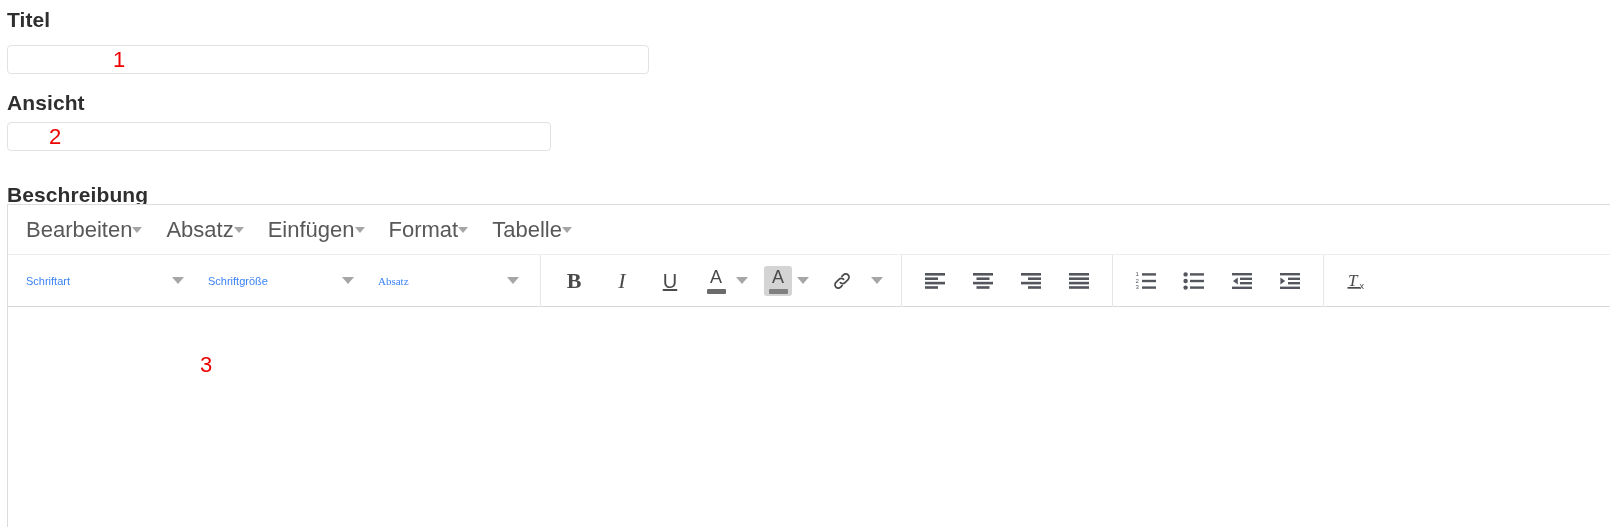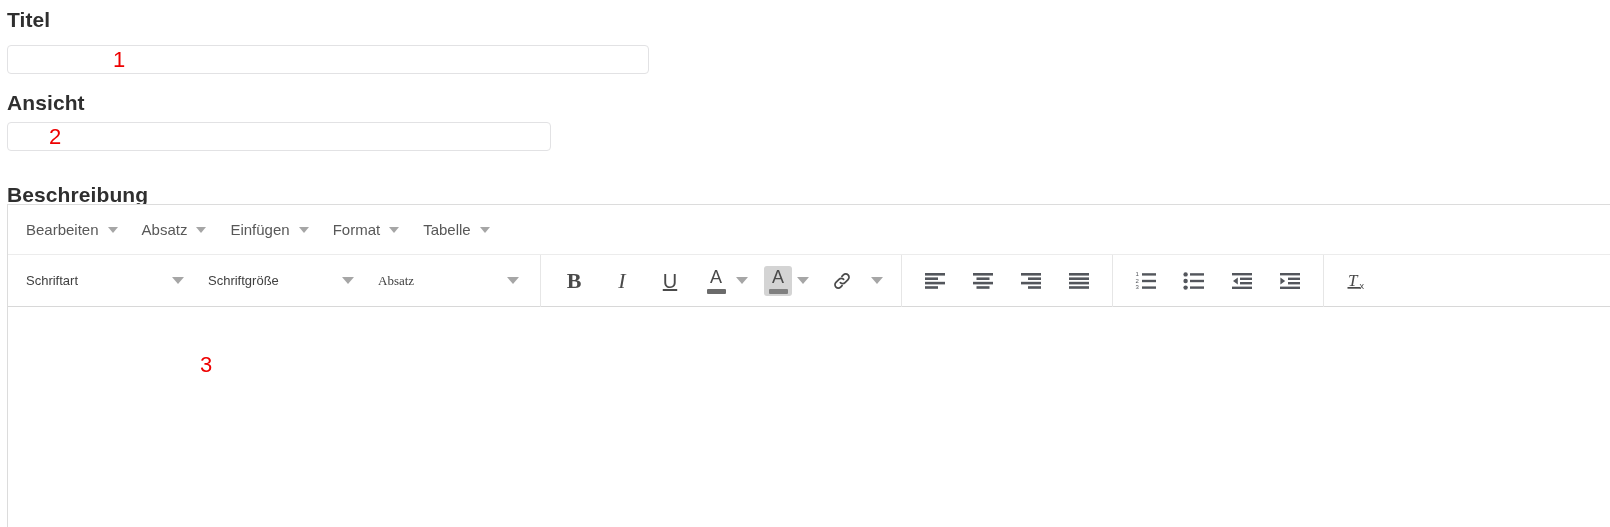--- a/index.html
+++ b/index.html
@@ -90,24 +90,23 @@
     align-items: center;
     height: 50px;
     padding: 0 6px;
     box-sizing: border-box;
     border-bottom: 1px solid #ececec;
     background: #ffffff;
   }
   .menu-item {
     display: flex;
     align-items: center;
-    gap: 9px;
     padding: 4px 11px;
     margin: 0 1px;
-    font-size: 15px;
+    font-size: 22px;
     color: #585858;
     border-radius: 3px;
     cursor: pointer;
     white-space: nowrap;
   }
 
   
   .caret {
     width: 0;
     height: 0;
@@ -133,22 +132,22 @@
     padding-left: 6px;
   }
 
   .tb-select {
     display: flex;
     align-items: center;
     justify-content: space-between;
     height: 34px;
     padding: 0 10px 0 12px;
     margin-right: 2px;
-    font-size: 13px;
-    color: #404040;
+    font-size: 11px;
+    color: #3b82f6;
     border-radius: 3px;
     cursor: pointer;
     box-sizing: border-box;
     white-space: nowrap;
   }
   #select-schriftart    { width: 180px; }
   #select-schriftgroesse{ width: 168px; }
   #select-absatz        { width: 163px; font-family: Liberation Serif, serif; }
 
   .tb-sep {

